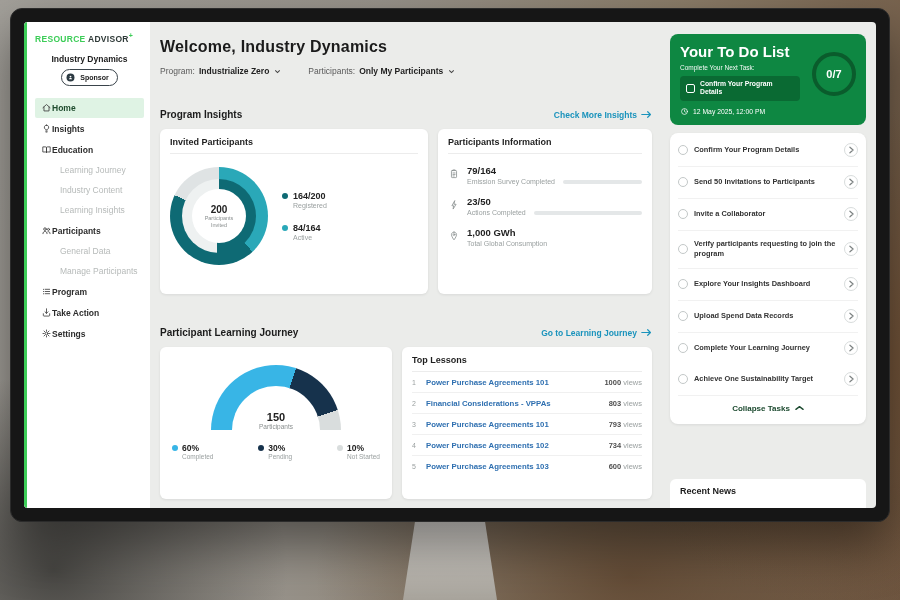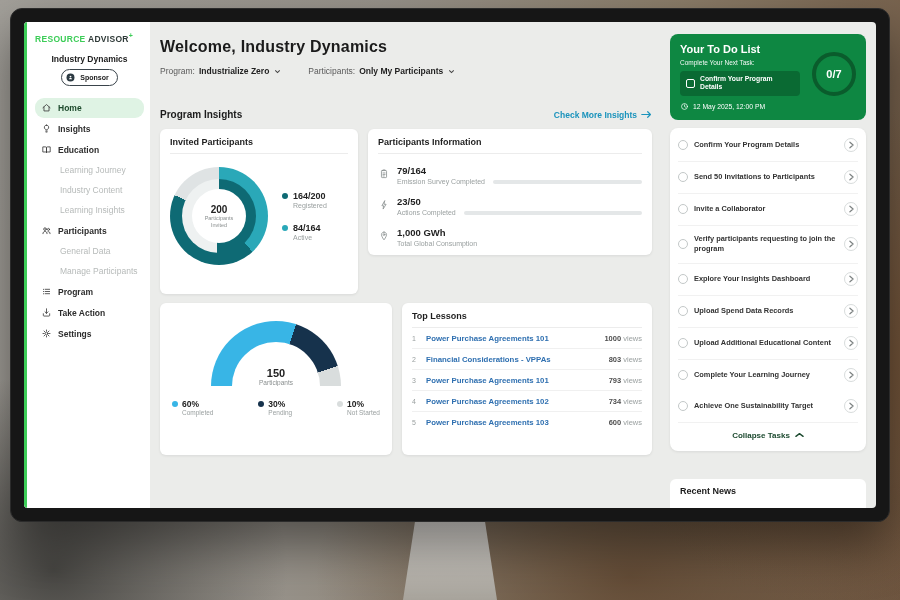--- a/index.html
+++ b/index.html
@@ -23,21 +23,21 @@
   .logo{font-size:8.5px;font-weight:700;letter-spacing:.3px;white-space:nowrap;}
   .logo-a{color:#3dcd58;}
   .logo-b{color:#2f3a38;}
   .logo-plus{color:#3dcd58;font-size:7px;}
   .org{text-align:center;font-size:8.5px;font-weight:700;margin-top:10px;color:#202020;}
   .sponsor-wrap{display:flex;justify-content:center;margin-top:5px;}
   .sponsor-pill{display:inline-flex;align-items:center;gap:4px;border:1px solid #3a444b;border-radius:10px;
     padding:2px 8px 2px 3px;font-size:7px;font-weight:700;color:#202020;background:#fff;}
   .sponsor-pill svg{width:11px;height:11px;}
   .menu{margin-top:12px;}
-  .menu-item{display:flex;align-items:flex-end;gap:6px;padding:4.5px 6px;border-radius:9px;font-size:8.5px;
+  .menu-item{display:flex;align-items:flex-end;padding:4.5px 6px;border-radius:2px;font-size:8.5px;
     font-weight:700;color:#2d2d2d;margin-bottom:1px;}
   .menu-item.sub{padding-left:25px;font-weight:400;color:#b6bab9;}
   .menu-item.active{background:#dff3e4;color:#1e4b2d;}
   .mi{width:11px;height:11px;display:inline-flex;flex-shrink:0;}
   .mi svg{width:11px;height:11px;stroke:#3a3a3a;fill:none;stroke-width:1.2;stroke-linecap:round;stroke-linejoin:round;}
 
   
   .main{flex:1;min-width:0;padding:14px 12px 0 10px;box-sizing:border-box;}
   .title{font-size:16px;font-weight:700;margin:2px 0 0;color:#1b1b1b;letter-spacing:.2px;}
   .filters{display:flex;gap:26px;margin-top:10px;align-items:center;}
@@ -45,35 +45,35 @@
   .f-value{font-weight:700;color:#1f1f1f;}
   .chev{width:9px;height:9px;stroke:#444;fill:none;stroke-width:1.4;}
   .sec-head{display:flex;justify-content:space-between;align-items:center;margin-top:33px;}
   .sec-title{font-size:10px;font-weight:700;color:#1b1b1b;}
   .sec-link{display:flex;align-items:center;gap:4px;font-size:8.5px;font-weight:700;color:#1a93bc;}
   .arr{width:11px;height:9px;stroke:#1a93bc;fill:none;stroke-width:1.5;stroke-linecap:round;stroke-linejoin:round;}
   .cards{display:flex;gap:10px;margin-top:9px;}
   .card{background:#fff;border-radius:6px;box-shadow:0 1px 3px rgba(0,0,0,.08);padding:8px 10px;box-sizing:border-box;}
   .card-title{font-size:9px;font-weight:700;color:#1f1f1f;padding-bottom:6px;border-bottom:1px solid #ececec;}
 
-  .card-invited{width:198px;height:165px;}
+  .card-invited{width:268px;height:165px;}
   .invited-body{display:flex;align-items:center;gap:14px;margin-top:13px;}
   .donut{position:relative;width:98px;height:98px;border-radius:50%;flex-shrink:0;}
   .donut-inner{position:absolute;inset:12px;border-radius:50%;}
   .donut-hole{position:absolute;inset:22px;background:#fff;border-radius:50%;display:flex;flex-direction:column;
     align-items:center;justify-content:center;text-align:center;}
   .hole-val{font-size:10px;font-weight:700;}
   .hole-lab{font-size:5.5px;color:#8a8f8f;line-height:1.25;width:42px;}
   .legend-col{display:flex;flex-direction:column;gap:14px;}
   .leg-item{display:flex;gap:5px;align-items:flex-start;}
   .dot{width:6px;height:6px;border-radius:50%;margin-top:2px;flex-shrink:0;}
   .leg-val{font-size:9px;font-weight:700;display:block;}
   .leg-lab{font-size:7px;color:#9aa0a0;display:block;margin-top:1px;}
 
-  .card-info{flex:1;height:126px;}
+  .card-info{flex:1;height:165px;}
   .stat{display:flex;gap:7px;margin-top:11px;align-items:flex-start;}
   .stat-icon{width:12px;height:12px;flex-shrink:0;margin-top:1px;}
   .stat-icon svg{width:12px;height:12px;stroke:#8a9090;fill:none;stroke-width:1.1;stroke-linecap:round;stroke-linejoin:round;}
   .stat-body{flex:1;min-width:0;}
   .stat-val{font-size:9.5px;font-weight:700;color:#1f1f1f;}
   .stat-sub{display:flex;align-items:center;gap:8px;margin-top:2px;}
   .stat-lab{font-size:7px;color:#9aa0a0;white-space:nowrap;}
   .bar{flex:1;height:4px;background:#e4e7e8;border-radius:2px;overflow:hidden;}
   .bar-fill{height:100%;background:#35a0c8;border-radius:2px;width:0;}
 
@@ -93,21 +93,21 @@
   .lesson{display:flex;align-items:center;gap:6px;padding:5.5px 0;border-bottom:1px solid #f0f0f0;}
   .lesson:last-child{border-bottom:none;}
   .l-rank{font-size:7px;color:#9aa0a0;width:8px;flex-shrink:0;}
   .l-title{flex:1;font-size:7.8px;font-weight:600;color:#2e6fb0;white-space:nowrap;overflow:hidden;text-overflow:ellipsis;}
   .l-views{font-size:7.5px;color:#9aa0a0;white-space:nowrap;}
   .l-views b{color:#4f4f4f;font-weight:700;}
 
   
   .todo-panel{width:212px;flex-shrink:0;box-sizing:border-box;padding:12px 10px 0 6px;display:flex;flex-direction:column;}
   .todo-green{position:relative;background:#0e8742;border-radius:8px;padding:9px 10px;color:#fff;}
-  .tg-title{font-size:11px;font-weight:700;}
+  .tg-title{font-size:15px;font-weight:700;}
   .tg-sub{font-size:6.5px;margin-top:4px;opacity:.95;}
   .tg-task{display:flex;align-items:center;gap:5px;background:#0a6a33;border-radius:4px;padding:4px 6px;margin-top:5px;width:120px;box-sizing:border-box;}
   .tg-check{width:7px;height:7px;border:1px solid #fff;border-radius:2px;flex-shrink:0;}
   .tg-task-label{font-size:6.8px;font-weight:700;line-height:1.25;}
   .tg-date{display:flex;align-items:center;gap:4px;margin-top:6px;font-size:6.8px;}
   .clock{width:9px;height:9px;}
   .clock svg{width:9px;height:9px;stroke:#fff;fill:none;stroke-width:1.3;stroke-linecap:round;}
   .tg-progress{position:absolute;right:10px;top:18px;width:44px;height:44px;border-radius:50%;border:4px solid #0a5c2c;
     box-sizing:border-box;display:flex;align-items:center;justify-content:center;font-size:11px;font-weight:700;color:#fff;}
   .todo-card{background:#fff;border-radius:8px;margin-top:8px;padding:2px 8px;box-shadow:0 1px 3px rgba(0,0,0,.08);}
@@ -323,20 +323,29 @@
               <div class="stat-body" data-interactable="false">
                 <div class="stat-val" data-interactable="false">1,000 GWh</div>
                 <div class="stat-sub" data-interactable="false">
                   <span class="stat-lab" data-interactable="false">Total Global Consumption</span>
                 </div>
               </div>
             </div>
           </section>
         </div>
 
+        <div class="sec-head" data-interactable="false">
+          <span class="sec-title" data-interactable="false">Participant Learning Journey</span>
+          <a class="sec-link" data-interactable="true">
+            <span data-interactable="false">Go to Learning Journey</span>
+            <svg class="arr" viewBox="0 0 14 10" data-interactable="false">
+                <path d="M1 5h11M8.5 1.5 12 5 8.5 8.5"></path>
+              </svg>
+          </a>
+        </div>
 
         <div class="cards" data-interactable="false">
           <section class="card card-edu" data-interactable="false">
             <div class="gauge-wrap" data-interactable="false">
               <div class="gauge-arc" data-interactable="false" style="background: conic-gradient(from 270deg, rgb(56, 181, 230) 0deg, rgb(56, 181, 230) 108deg, rgb(22, 50, 76) 108deg, rgb(22, 50, 76) 162deg, rgb(217, 221, 221) 162deg, rgb(217, 221, 221) 180deg, transparent 180deg, transparent 360deg);"></div>
               <div class="gauge-hole" data-interactable="false"></div>
               <div class="gauge-center" data-interactable="false">
                 <span class="g-val" data-interactable="false">150</span>
                 <span class="g-lab" data-interactable="false">Participants</span>
               </div>
@@ -463,29 +472,20 @@
           </div>
           <div class="task-row" data-interactable="true">
             <span class="task-check" data-interactable="true"></span>
             <span class="task-label" data-interactable="false">Upload Spend Data Records</span>
             <span class="task-go" data-interactable="true">
                 <svg viewBox="0 0 8 10" data-interactable="false">
                   <path d="M2 1.5 6 5 2 8.5"></path>
                 </svg>
               </span>
           </div>
-          <div class="task-row" data-interactable="true">
-            <span class="task-check" data-interactable="true"></span>
-            <span class="task-label" data-interactable="false">Upload Additional Educational Content</span>
-            <span class="task-go" data-interactable="true">
-                <svg viewBox="0 0 8 10" data-interactable="false">
-                  <path d="M2 1.5 6 5 2 8.5"></path>
-                </svg>
-              </span>
-          </div>
           <div class="task-row" data-interactable="true" style="border-bottom:none;">
             <span class="task-check" data-interactable="true"></span>
             <span class="task-label" data-interactable="false">Complete Your Learning Journey</span>
             <span class="task-go" data-interactable="true">
                 <svg viewBox="0 0 8 10" data-interactable="false">
                   <path d="M2 1.5 6 5 2 8.5"></path>
                 </svg>
               </span>
           </div>
           <div class="task-row" data-interactable="true">

